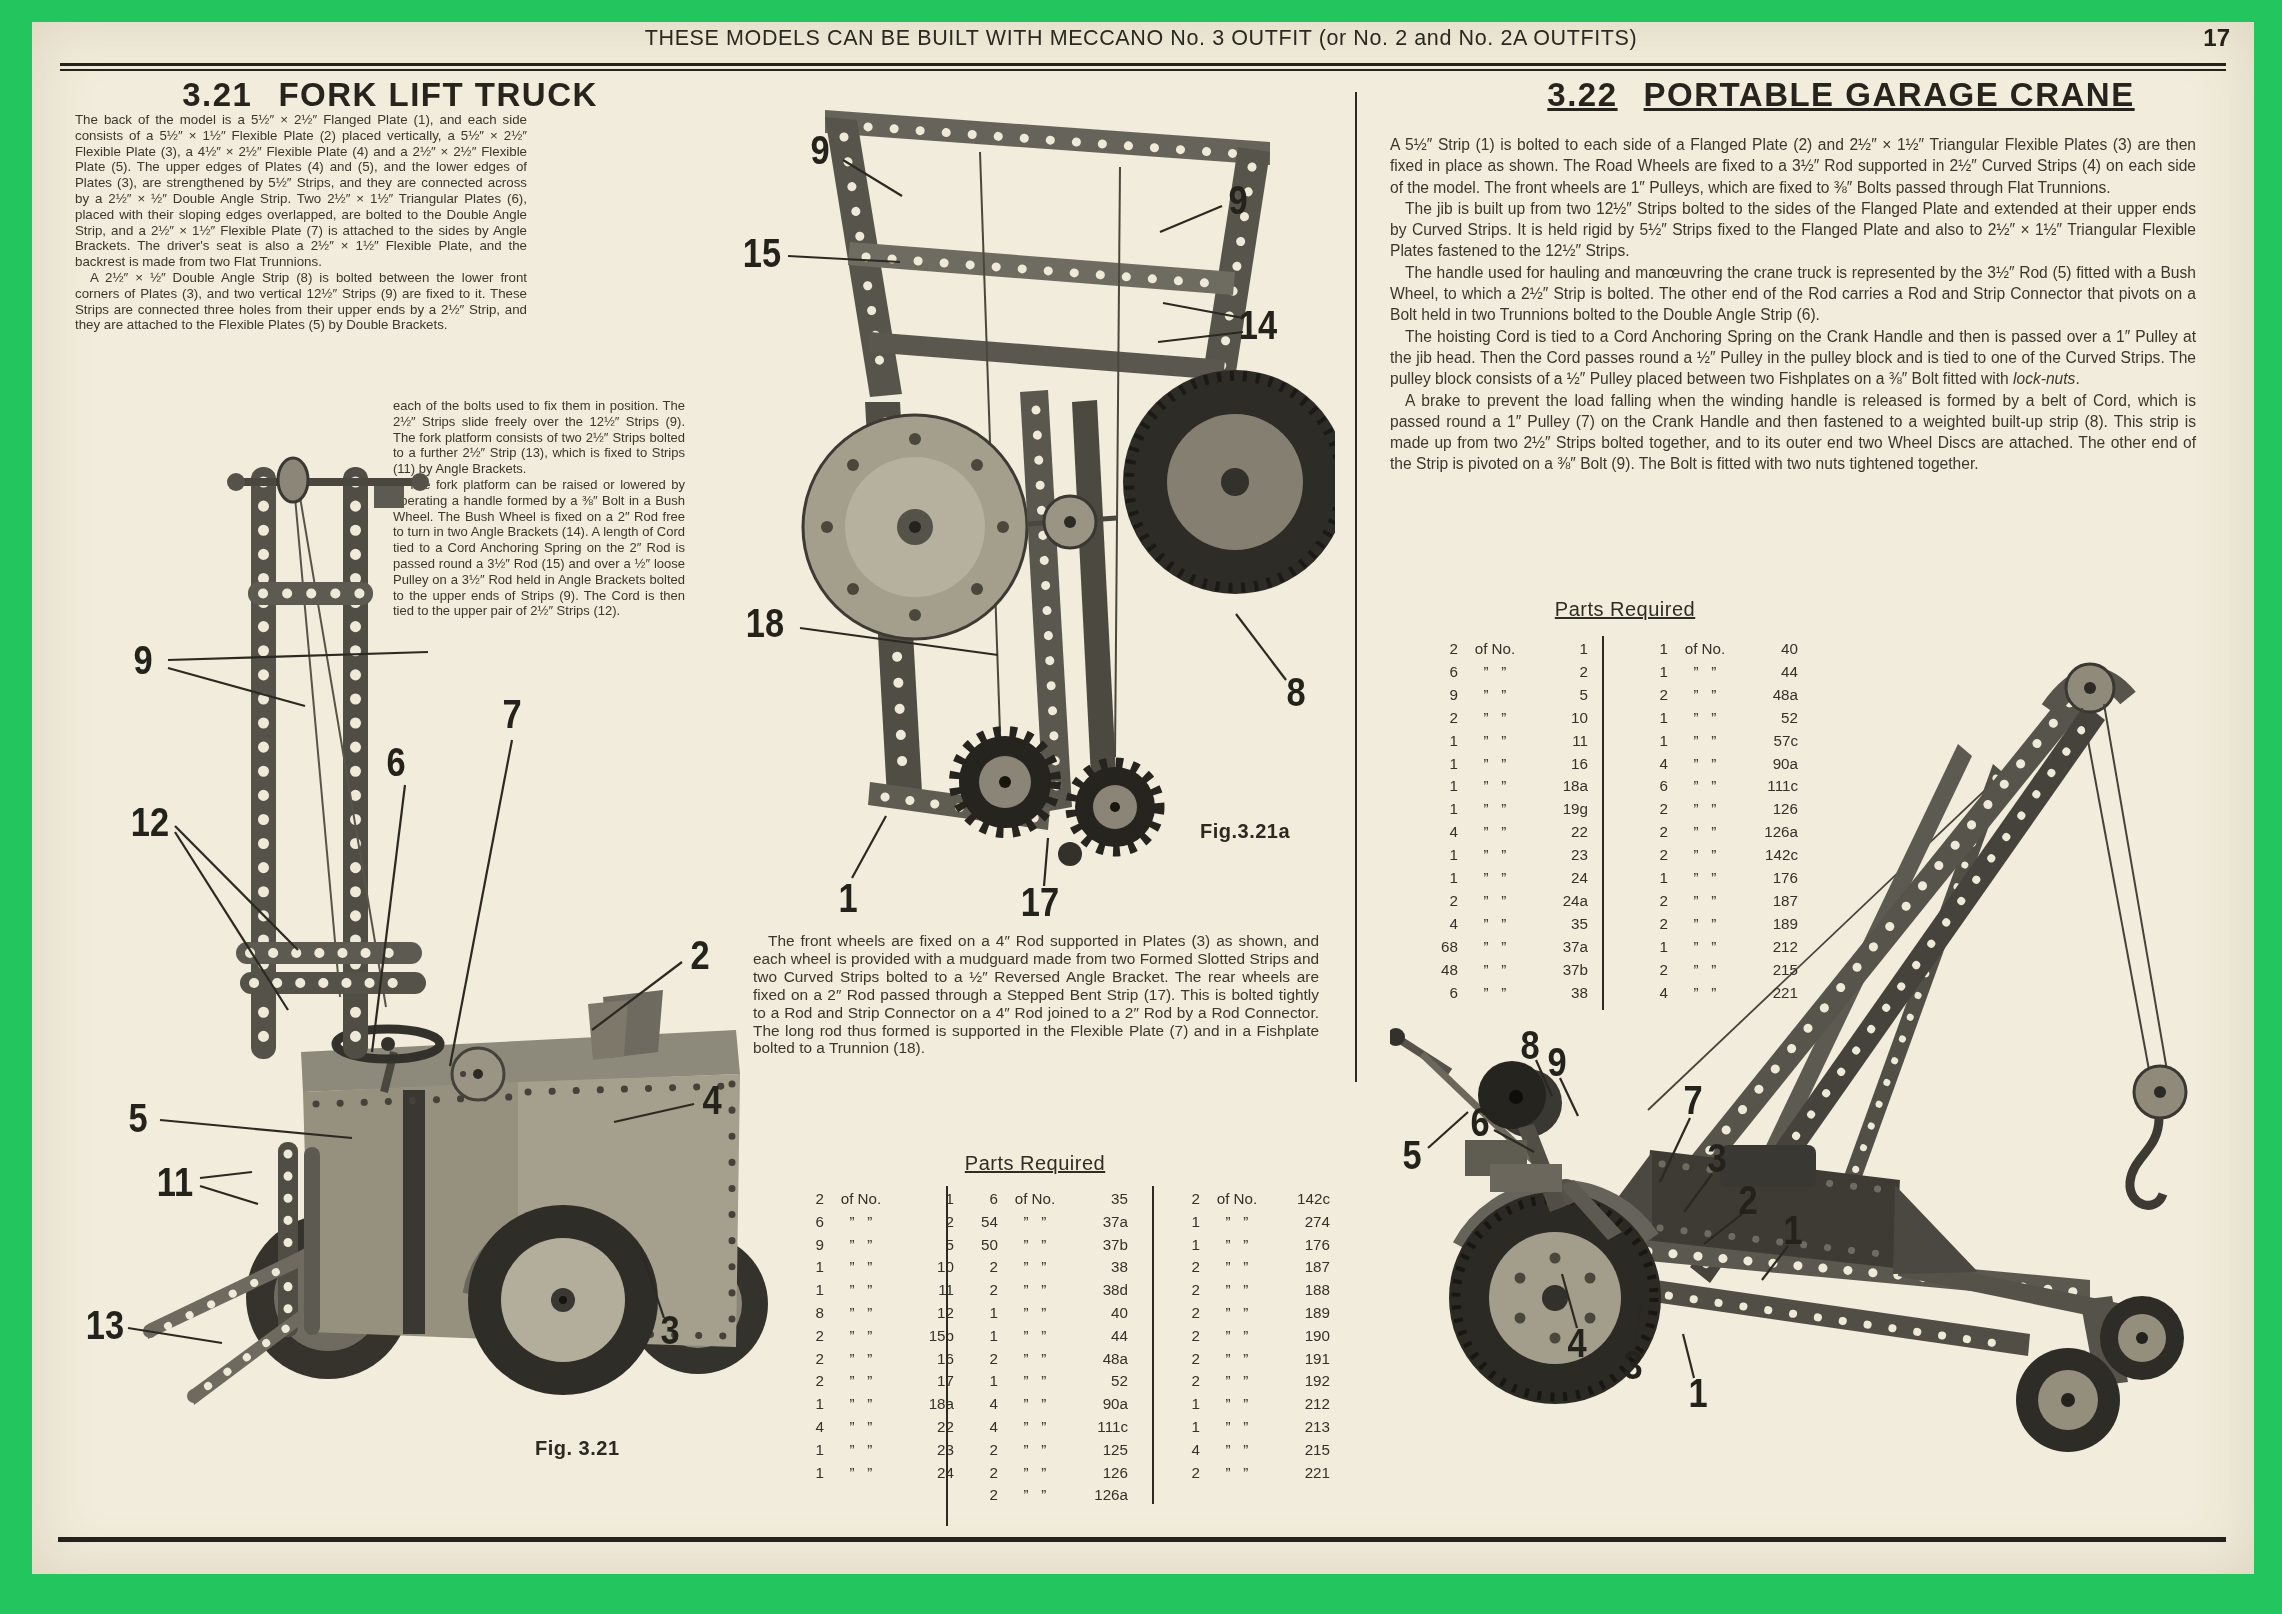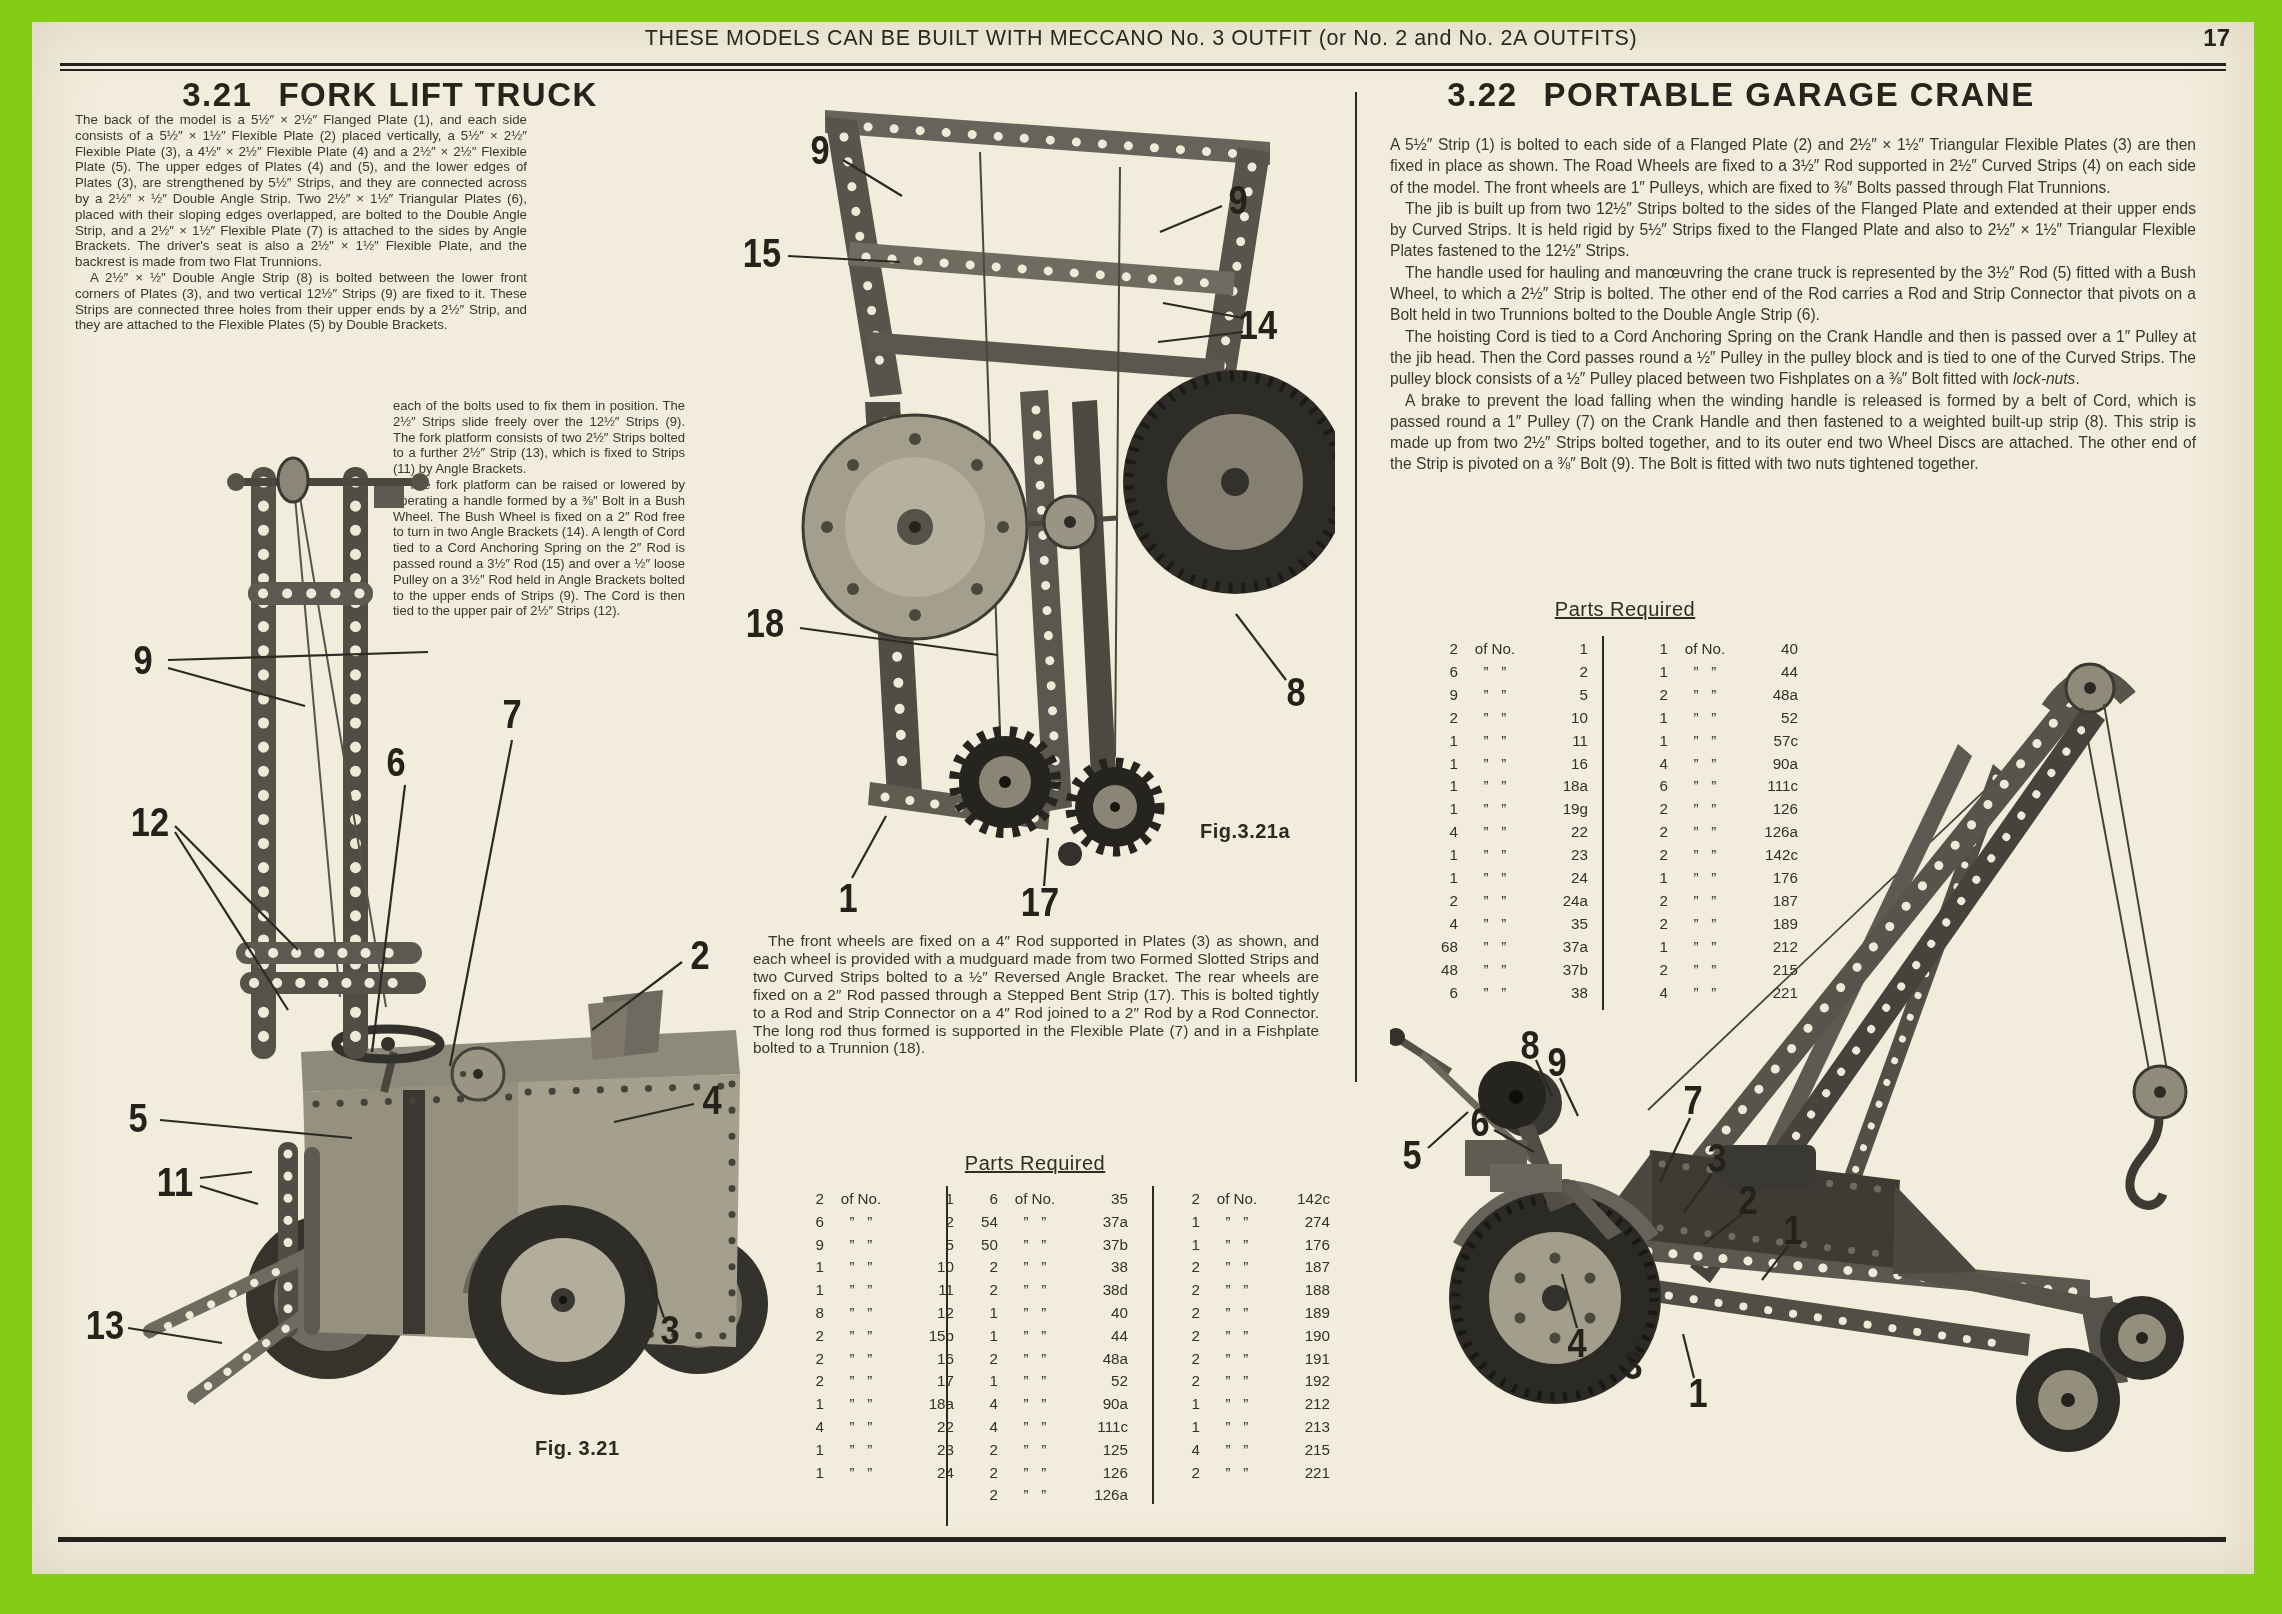--- a/index.html
+++ b/index.html
@@ -1,16 +1,16 @@
 <!DOCTYPE html>
 <html><head>
 <meta charset="utf-8">
 <style>
   html,body{margin:0;padding:0;background:#0c0b09;}
-  .page{position:relative;width:2282px;height:1614px;background:#84cc16;overflow:hidden;
+  .page{position:relative;width:2282px;height:1614px;background:#22c55e;overflow:hidden;
         font-family:"Liberation Sans",sans-serif;color:#38352c;}
   .paper{position:absolute;left:32px;top:22px;width:2222px;height:1552px;
          background:#f1ecdb;box-shadow:inset 0 0 60px rgba(120,105,60,.18);}
   
   .hrule{position:absolute;background:#23221c;}
   .vrule{position:absolute;background:#2c2a23;}
   
   .hdr{position:absolute;left:0;right:0;top:26px;text-align:center;font-size:21.5px;
        letter-spacing:.6px;color:#2a281f;white-space:nowrap;}
   .pageno{position:absolute;right:52px;top:24px;font-size:24px;font-weight:bold;color:#23221c;}
@@ -483,21 +483,21 @@
       </div>
       <div class="prow">
         <span class="q">2</span>
         <span class="m">”   ”</span>
         <span class="n">221</span>
       </div>
     </div>
   <div class="vrule" style="left:946px;top:1186px;width:2px;height:340px;"></div>
   <div class="vrule" style="left:1152px;top:1186px;width:2px;height:318px;"></div>
 
-  <div class="sectitle" style="left:1338px;top:76px;width:806px;">
+  <div class="sectitle" style="left:1438px;top:76px;width:806px;text-decoration:underline;">
     <span class="num">3.22</span><span>PORTABLE GARAGE CRANE</span>
   </div>
   <div class="txt colR" style="left:1390px;top:134px;width:806px;">
     <p>A 5½″ Strip (1) is bolted to each side of a Flanged Plate (2) and 2½″ × 1½″ Triangular Flexible Plates (3) are then fixed in place as shown. The Road Wheels are fixed to a 3½″ Rod supported in 2½″ Curved Strips (4) on each side of the model. The front wheels are 1″ Pulleys, which are fixed to ⅜″ Bolts passed through Flat Trunnions.</p>
     <p class="ind">The jib is built up from two 12½″ Strips bolted to the sides of the Flanged Plate and extended at their upper ends by Curved Strips. It is held rigid by 5½″ Strips fixed to the Flanged Plate and also to 2½″ × 1½″ Triangular Flexible Plates fastened to the 12½″ Strips.</p>
     <p class="ind">The handle used for hauling and manœuvring the crane truck is represented by the 3½″ Rod (5) fitted with a Bush Wheel, to which a 2½″ Strip is bolted. The other end of the Rod carries a Rod and Strip Connector that pivots on a Bolt held in two Trunnions bolted to the Double Angle Strip (6).</p>
     <p class="ind"><span>The hoisting Cord is tied to a Cord Anchoring Spring on the Crank Handle and then is passed over a 1″ Pulley at the jib head. Then the Cord passes round a ½″ Pulley in the pulley block and is tied to one of the Curved Strips. The pulley block consists of a ½″ Pulley placed between two Fishplates on a ⅜″ Bolt fitted with </span><span class="it">lock-nuts</span><span>.</span></p>
     <p class="ind">A brake to prevent the load falling when the winding handle is released is formed by a belt of Cord, which is passed round a 1″ Pulley (7) on the Crank Handle and then fastened to a weighted built-up strip (8). This strip is made up from two 2½″ Strips bolted together, and to its outer end two Wheel Discs are attached. The other end of the Strip is pivoted on a ⅜″ Bolt (9). The Bolt is fitted with two nuts tightened together.</p>
   </div>
 

